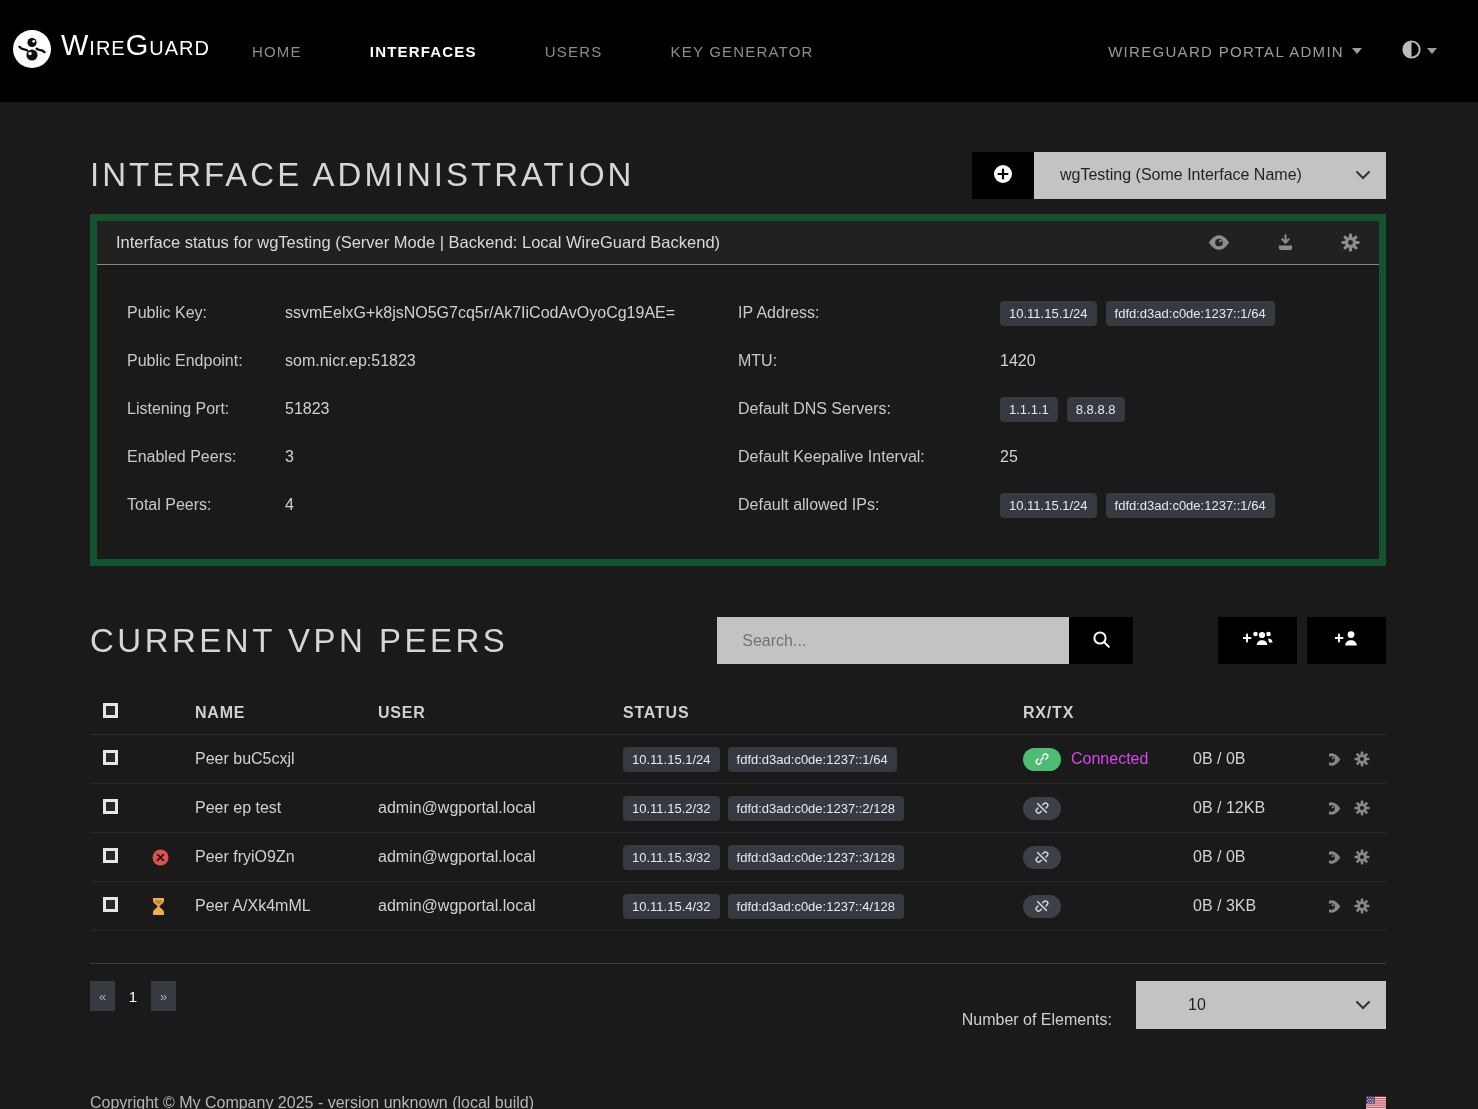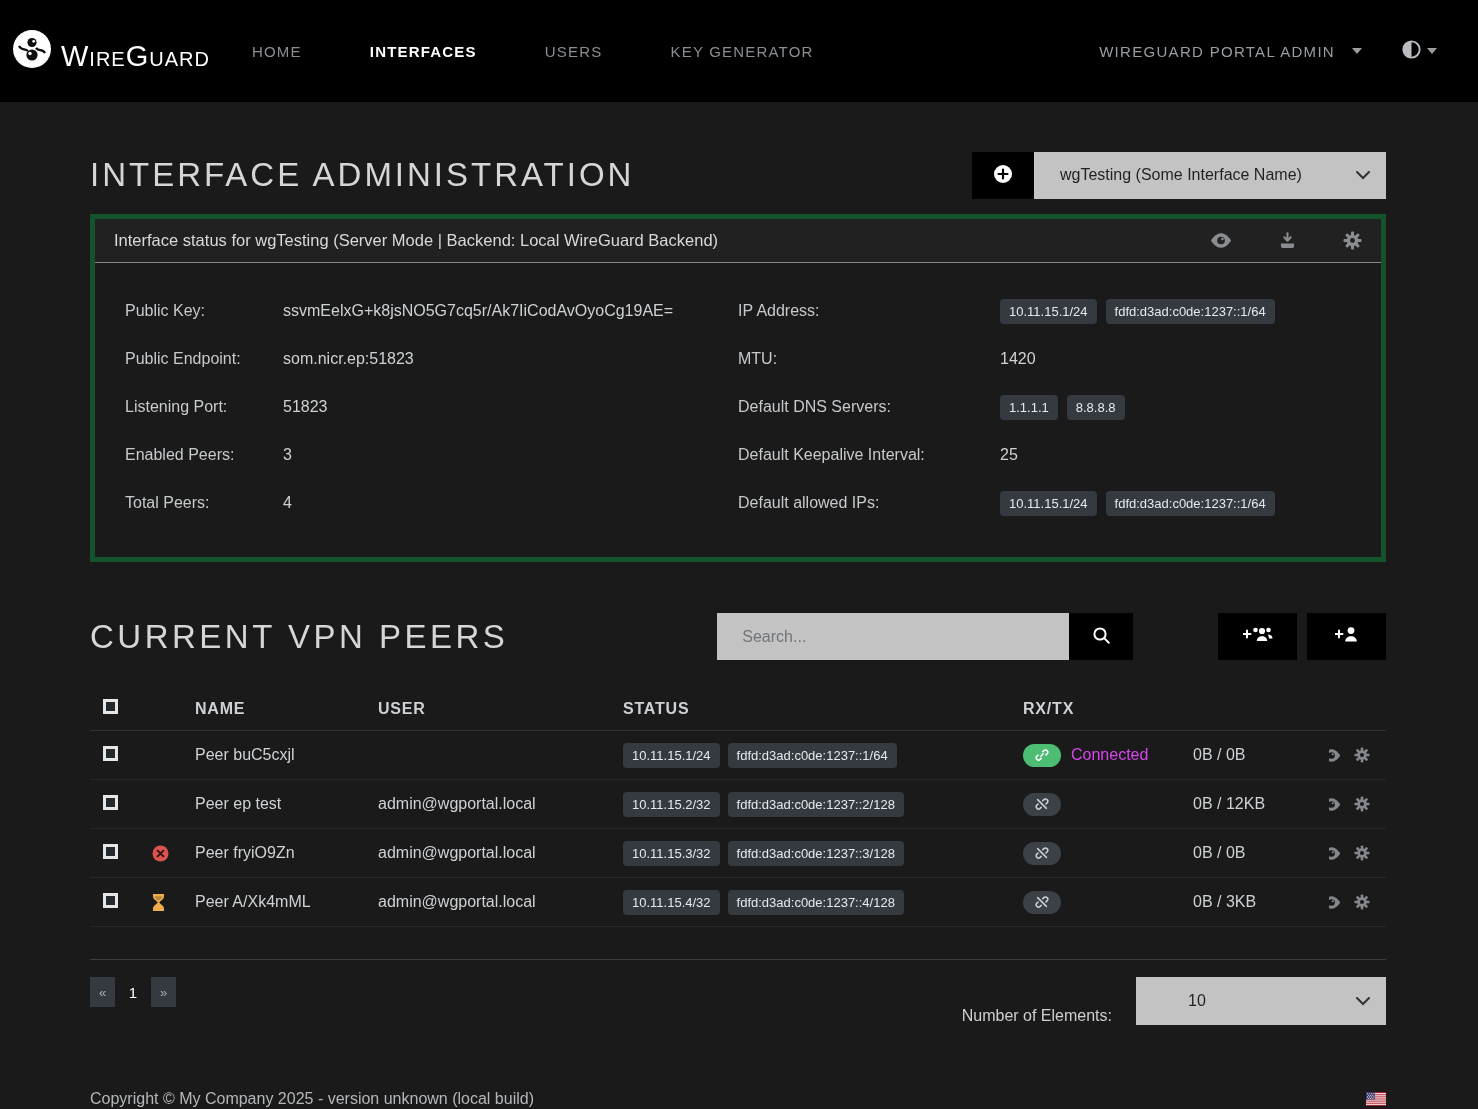--- a/index.html
+++ b/index.html
@@ -4,46 +4,46 @@
 <style>
   * { margin:0; padding:0; box-sizing:border-box; }
   html,body { width:1478px; height:1109px; overflow:hidden; }
   body {
     background: var(--page-bg, #1a1a1a);
     font-family: "Liberation Sans", "DejaVu Sans", sans-serif;
     color:#d0d3d6;
   }
   
   .navbar { height:102px; background: var(--navbar-bg,#000); display:flex; align-items:center; padding:0 41px 0 12px; }
-  .brand { display:flex; align-items:flex-end; gap:9px; margin-right:42px; cursor:pointer; }
+  .brand { display:flex; align-items:flex-start; gap:9px; margin-right:42px; cursor:pointer; }
   .brand-text { font-size:29px; color:#fff; font-variant:small-caps; letter-spacing:1px; font-weight:400; }
   .nav-links { display:flex; align-items:center; gap:68px; }
   .nav-link { font-size:15px; letter-spacing:1.2px; color:#8b8f93; cursor:pointer; font-weight:400; }
   .nav-link.active { color:#ffffff; font-weight:700; }
   .nav-right { margin-left:auto; display:flex; align-items:center; gap:40px; }
-  .user-menu { display:flex; align-items:center; gap:17px; color:#9a9ea2; font-size:15px; letter-spacing:1.3px; cursor:pointer; }
+  .user-menu { display:flex; align-items:center; gap:8px; color:#9a9ea2; font-size:15px; letter-spacing:1.3px; cursor:pointer; }
   .caret { width:0; height:0; border-left:5px solid transparent; border-right:5px solid transparent; border-top:6px solid #9a9ea2; display:inline-block; }
   .theme-toggle { display:flex; align-items:center; gap:6px; cursor:pointer; }
 
   
   .container { padding:0 92px 0 90px; }
 
   
   .admin-header { display:flex; align-items:center; justify-content:space-between; margin-top:40px; height:66px; }
   h1 { font-size:33px; font-weight:500; letter-spacing:3px; color:#d4d6d8; }
 
   .input-group { display:flex; height:47px; }
   .btn-black { background:#000; border:none; display:flex; align-items:center; justify-content:center; cursor:pointer; }
   .btn-add-interface { width:62px; height:47px; }
   .select { background:var(--control-bg,#c3c3c3); color:#1f2225; display:flex; align-items:center; position:relative; cursor:pointer; font-size:16px; }
   .select-interface { width:352px; padding-left:26px; }
   .select .chev { position:absolute; right:16px; }
 
   
-  .card { border:5px solid #14532d; margin-top:6px; }
+  .card { border:7px solid #14532d; margin-top:6px; }
   .card-header { height:44px; display:flex; align-items:center; padding:0 19px; border-bottom:1px solid #878787; background:#212121; }
   .card-title { font-size:16.5px; color:#d7d9db; }
   .card-header-icons { margin-left:auto; display:flex; align-items:center; gap:47px; }
   .hicon { cursor:pointer; display:flex; align-items:center; }
   .card-body { display:flex; padding:24px 30px 30px 30px; }
   .card-col { width:50%; }
   .field-row { display:flex; align-items:center; height:48px; }
   .col-left .field-label { width:158px; }
   .col-right .field-label { width:262px; }
   .field-label { font-size:16px; color:#c6cacd; flex:none; }

